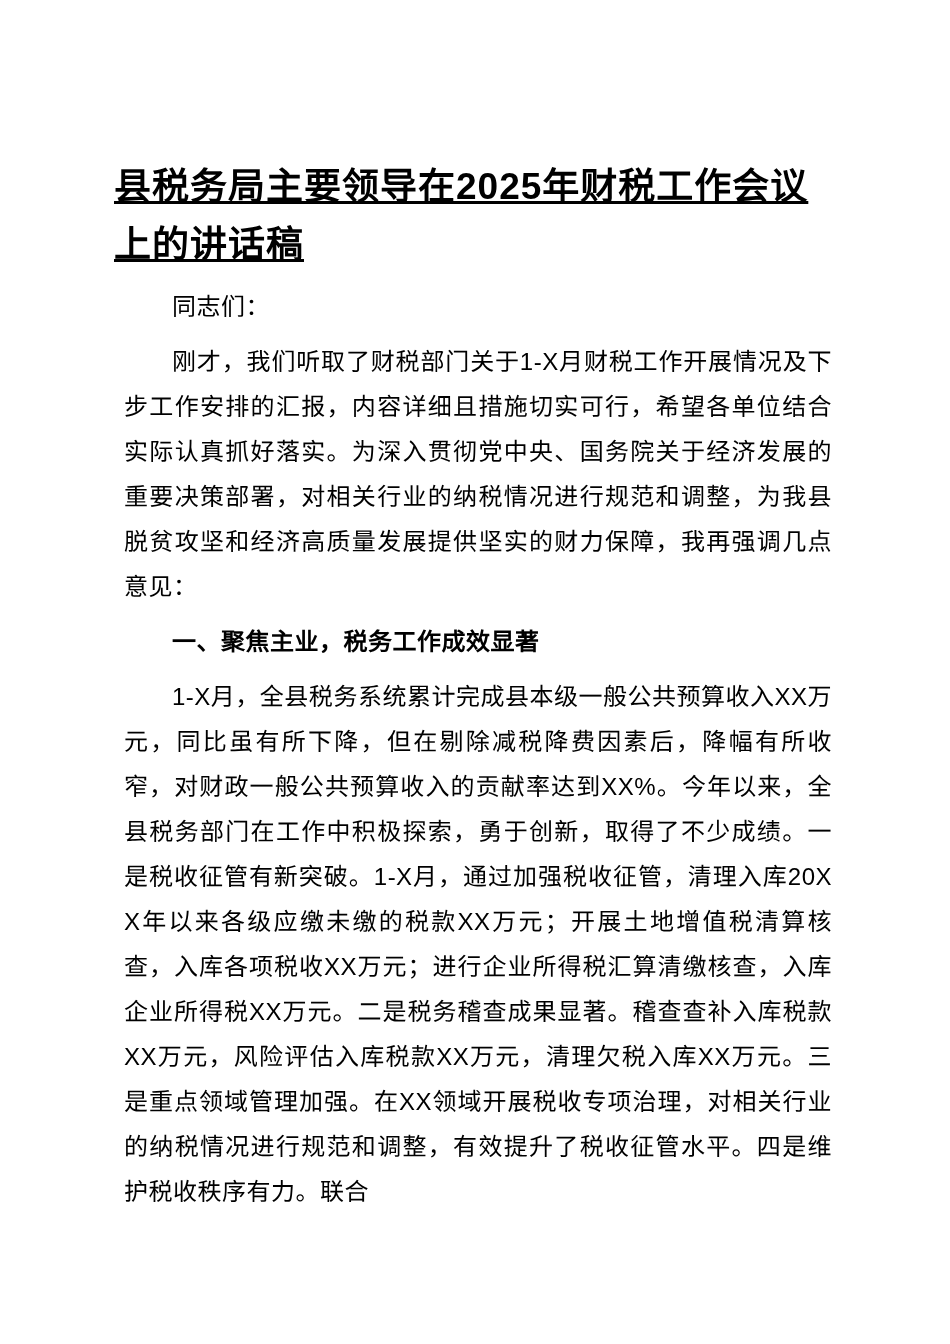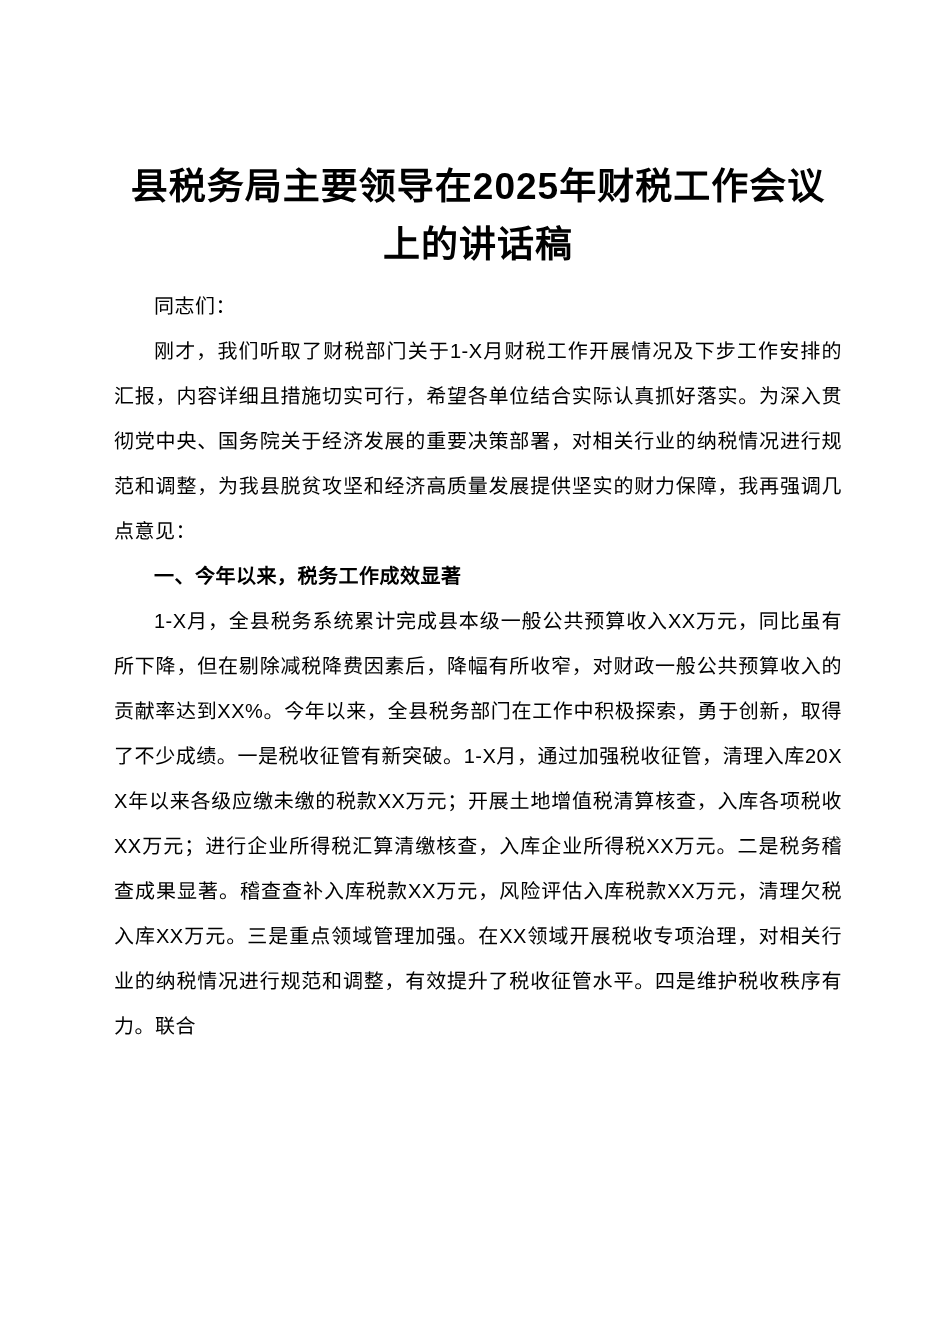--- a/index.html
+++ b/index.html
@@ -17,26 +17,26 @@
     padding: 158px 108px 0 114px;
     overflow: hidden;
     font-family: "Liberation Sans", "DejaVu Sans", sans-serif;
     color: #000000;
   }
   .doc-title {
     margin: 0 0 10px 0;
     font-size: 37px;
     font-weight: 700;
     line-height: 58px;
-    text-align: center;
     letter-spacing: 1px;
+    text-decoration: underline;
   }
   .para {
-    margin: 0;
-    font-size: 20px;
+    margin: 10px;
+    font-size: 24px;
     line-height: 45px;
     text-align: justify;
     text-indent: 2em;
     letter-spacing: 0.5px;
     word-break: break-all;
   }
   .para.heading {
     font-weight: 700;
     text-align: left;
   }
@@ -44,16 +44,16 @@
 </head>
 <body>
 
 <div class="page">
   <h1 class="doc-title">县税务局主要领导在2025年财税工作会议上的讲话稿</h1>
 
   <p class="para body">同志们：</p>
 
   <p class="para body">刚才，我们听取了财税部门关于1-X月财税工作开展情况及下步工作安排的汇报，内容详细且措施切实可行，希望各单位结合实际认真抓好落实。为深入贯彻党中央、国务院关于经济发展的重要决策部署，对相关行业的纳税情况进行规范和调整，为我县脱贫攻坚和经济高质量发展提供坚实的财力保障，我再强调几点意见：</p>
 
-  <p class="para heading">一、今年以来，税务工作成效显著</p>
+  <p class="para heading">一、聚焦主业，税务工作成效显著</p>
 
   <p class="para body">1-X月，全县税务系统累计完成县本级一般公共预算收入XX万元，同比虽有所下降，但在剔除减税降费因素后，降幅有所收窄，对财政一般公共预算收入的贡献率达到XX%。今年以来，全县税务部门在工作中积极探索，勇于创新，取得了不少成绩。一是税收征管有新突破。1-X月，通过加强税收征管，清理入库20XX年以来各级应缴未缴的税款XX万元；开展土地增值税清算核查，入库各项税收XX万元；进行企业所得税汇算清缴核查，入库企业所得税XX万元。二是税务稽查成果显著。稽查查补入库税款XX万元，风险评估入库税款XX万元，清理欠税入库XX万元。三是重点领域管理加强。在XX领域开展税收专项治理，对相关行业的纳税情况进行规范和调整，有效提升了税收征管水平。四是维护税收秩序有力。联合</p>
 </div>
 
 </body></html>

